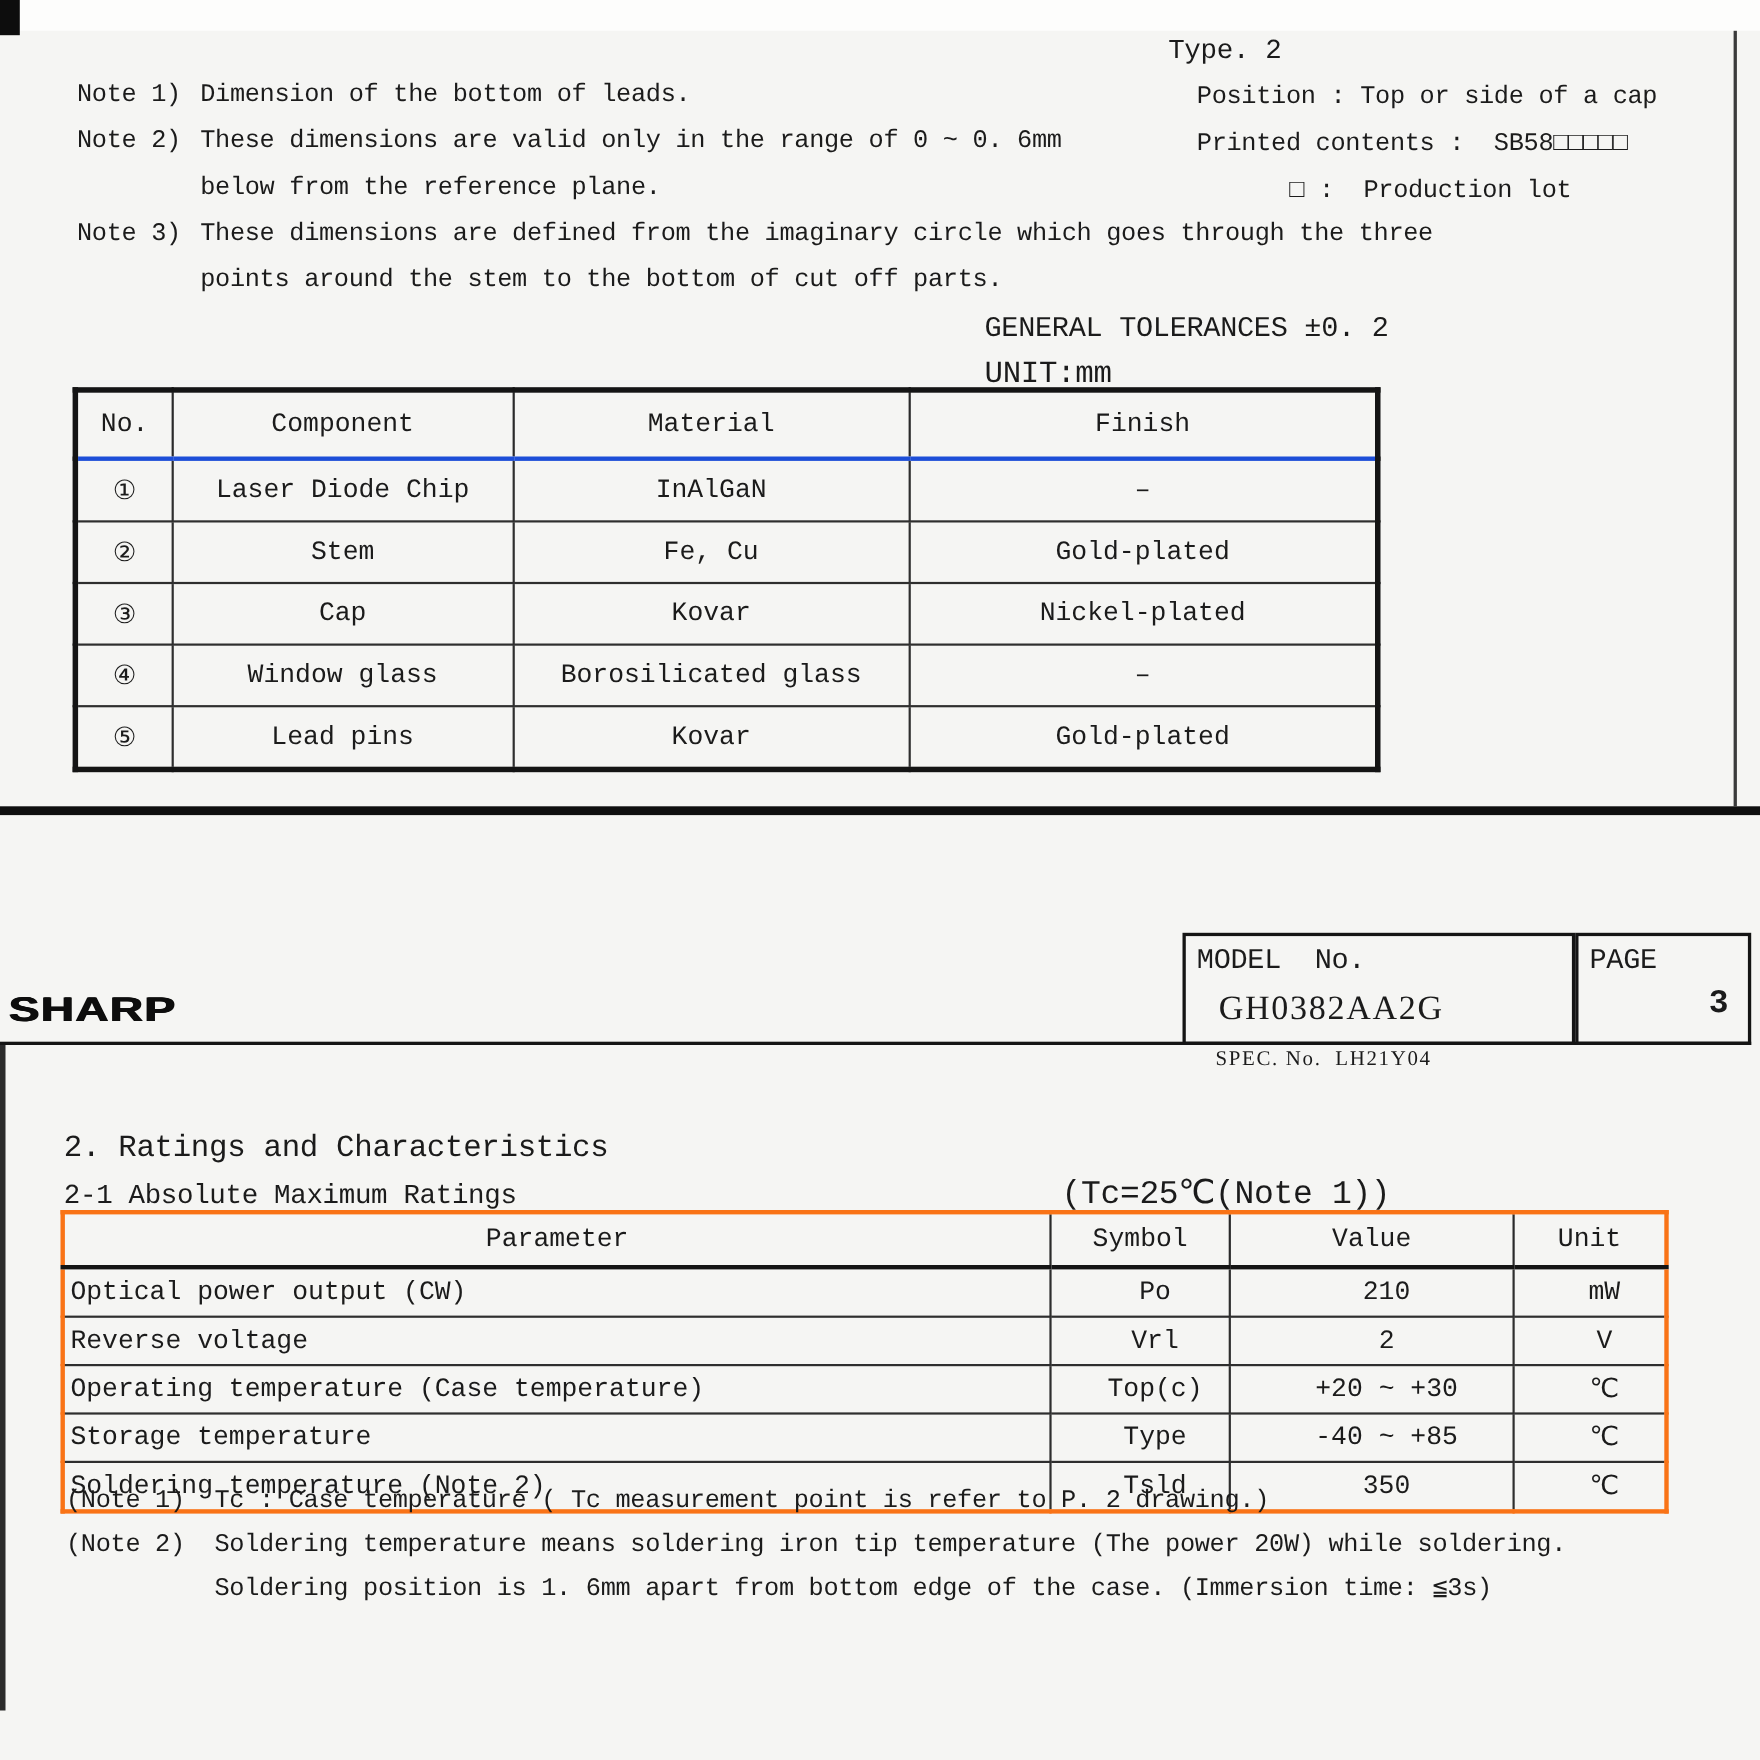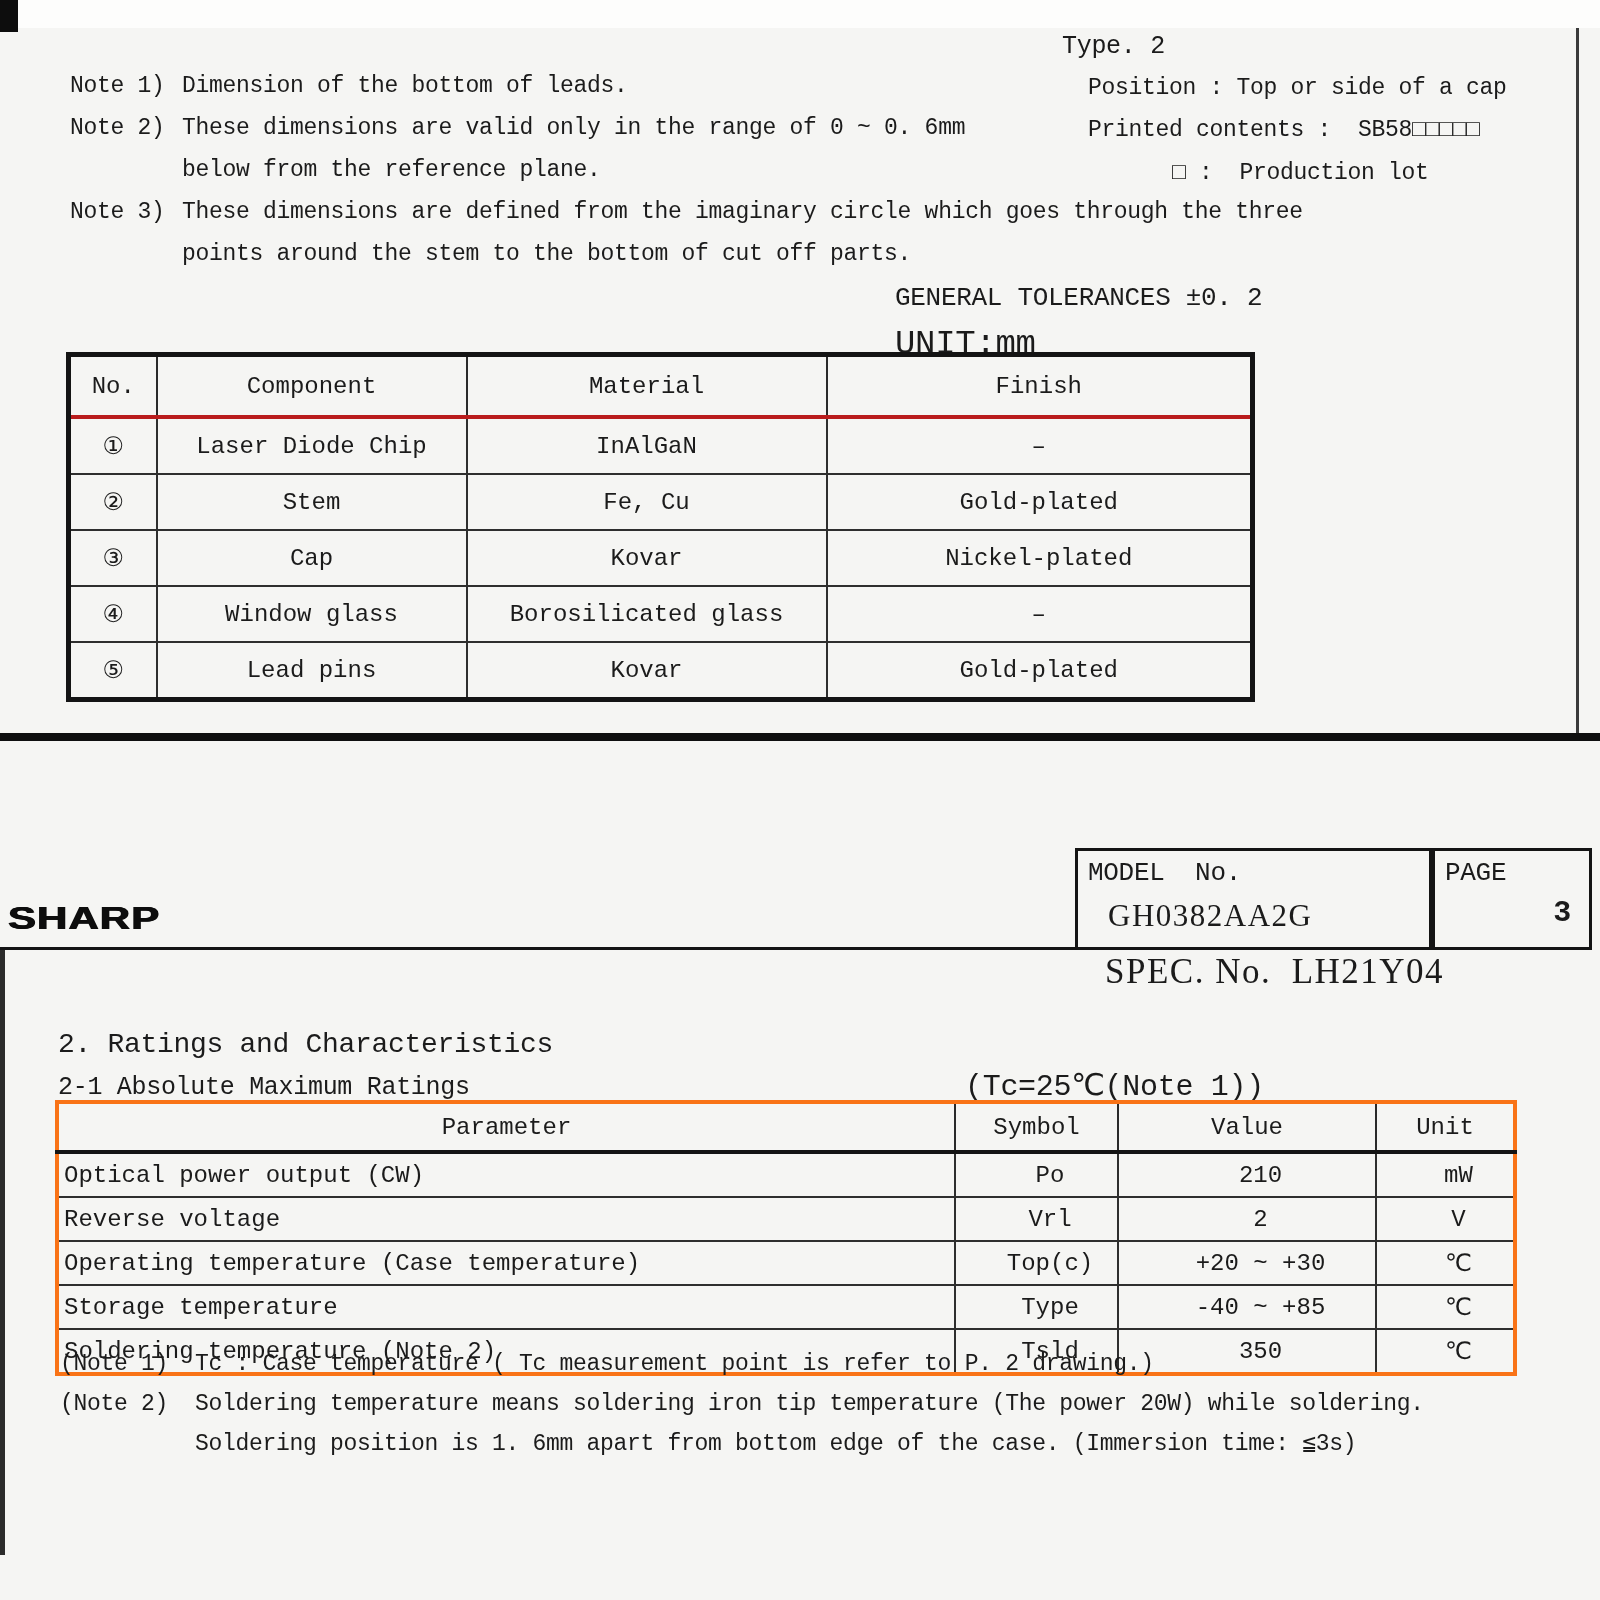--- a/index.html
+++ b/index.html
@@ -9,21 +9,21 @@
     font-family:"Liberation Mono","DejaVu Sans Mono","DejaVu Sans",monospace;
     color:#1b1b1b;
   }
   .t { position:absolute; white-space:pre; font-size:23px; letter-spacing:-0.3px; line-height:1.1; }
   .serif { font-family:"Liberation Serif","DejaVu Serif",serif; letter-spacing:1.5px; }
   .bar { position:absolute; }
   table { border-collapse:collapse; table-layout:fixed; position:absolute; background:transparent; }
   
   .comp { left:66px; top:352px; width:1184px; border:5px solid #141414; }
   .comp th { border-left:2px solid #2a2a2a; border-right:2px solid #2a2a2a;
-             border-bottom:4px solid #b91c1c; height:56px; font-weight:normal; font-size:24px; }
+             border-bottom:4px solid #1d4ed8; height:56px; font-weight:normal; font-size:24px; }
   .comp td { border:2px solid #2e2e2e; height:52px; text-align:center; font-size:24px; }
   .circ { font-size:29px; font-family:"DejaVu Sans",sans-serif; }
   
   .rat { left:55px; top:1100px; width:1458px; border:4px solid #f97316; }
   .rat th { border-left:2px solid #2a2a2a; border-right:2px solid #2a2a2a;
             border-bottom:4px solid #141414; height:44px; font-weight:normal; font-size:24px; }
   .rat td { border:2px solid #2e2e2e; height:40px; font-size:24px;padding-left:28px; }
   .rat td.param { text-align:left; padding-left:5px; }
   .rat td.c { text-align:center; }
   .box { position:absolute; border:3px solid #141414; }
@@ -53,21 +53,21 @@
   <span class="t" style="left:70px;top:200px;">Note 3)</span>
   <span class="t" style="left:182px;top:242px;">points around the stem to the bottom of cut off parts.</span>
   <span class="t" style="left:182px;top:200px;">These dimensions are defined from the imaginary circle which goes through the three</span>
 
   <span class="t" style="left:1062px;top:33px;font-size:25px;">Type. 2</span>
   <span class="t" style="left:1088px;top:76px;">Position : Top or side of a cap</span>
   <span class="t" style="left:1088px;top:118px;">Printed contents :  SB58□□□□□</span>
   <span class="t" style="left:1172px;top:161px;">□ :  Production lot</span>
 
   <span class="t" style="left:895px;top:284px;font-size:26px;">GENERAL TOLERANCES ±0. 2</span>
-  <span class="t" style="left:895px;top:326px;font-size:34px;">UNIT:mm</span>
+  <span class="t" style="left:895px;top:326px;font-size:28px;">UNIT:mm</span>
 
   <table class="comp">
     <colgroup>
       <col style="width:88px">
         <col style="width:310px">
         <col style="width:360px">
         <col style="width:426px">
     </colgroup>
     <tbody>
         <tr>
@@ -113,21 +113,21 @@
   <div class="bar" style="left:0;top:947px;width:1592px;height:3px;background:#141414;"></div>
 
   <div class="box" style="left:1075px;top:848px;width:351px;height:96px;">
     <span class="t" style="left:10px;top:8px;font-size:26px;">MODEL  No.</span>
     <span class="t serif" style="left:30px;top:48px;font-size:31px;">GH0382AA2G</span>
   </div>
   <div class="box" style="left:1432px;top:848px;width:154px;height:96px;">
     <span class="t" style="left:10px;top:8px;font-size:26px;">PAGE</span>
     <span class="t" style="right:18px;top:46px;font-size:30px;font-weight:bold;">3</span>
   </div>
-  <span class="t serif" style="left:1105px;top:953px;font-size:35px;">SPEC. No.  LH21Y04</span>
+  <span class="t serif" style="left:1105px;top:953px;font-size:19px;">SPEC. No.  LH21Y04</span>
 
   <div class="bar" style="left:0;top:950px;width:5px;height:605px;background:#2b2b2b;"></div>
 
   <span class="t" style="left:58px;top:1030px;font-size:28px;">2. Ratings and Characteristics</span>
   <span class="t" style="left:58px;top:1074px;font-size:25px;">2-1 Absolute Maximum Ratings</span>
   <span class="t" style="left:965px;top:1071px;font-size:30px;">(Tc=25℃(Note 1))</span>
 
   <table class="rat">
     <colgroup>
       <col style="width:898px">

